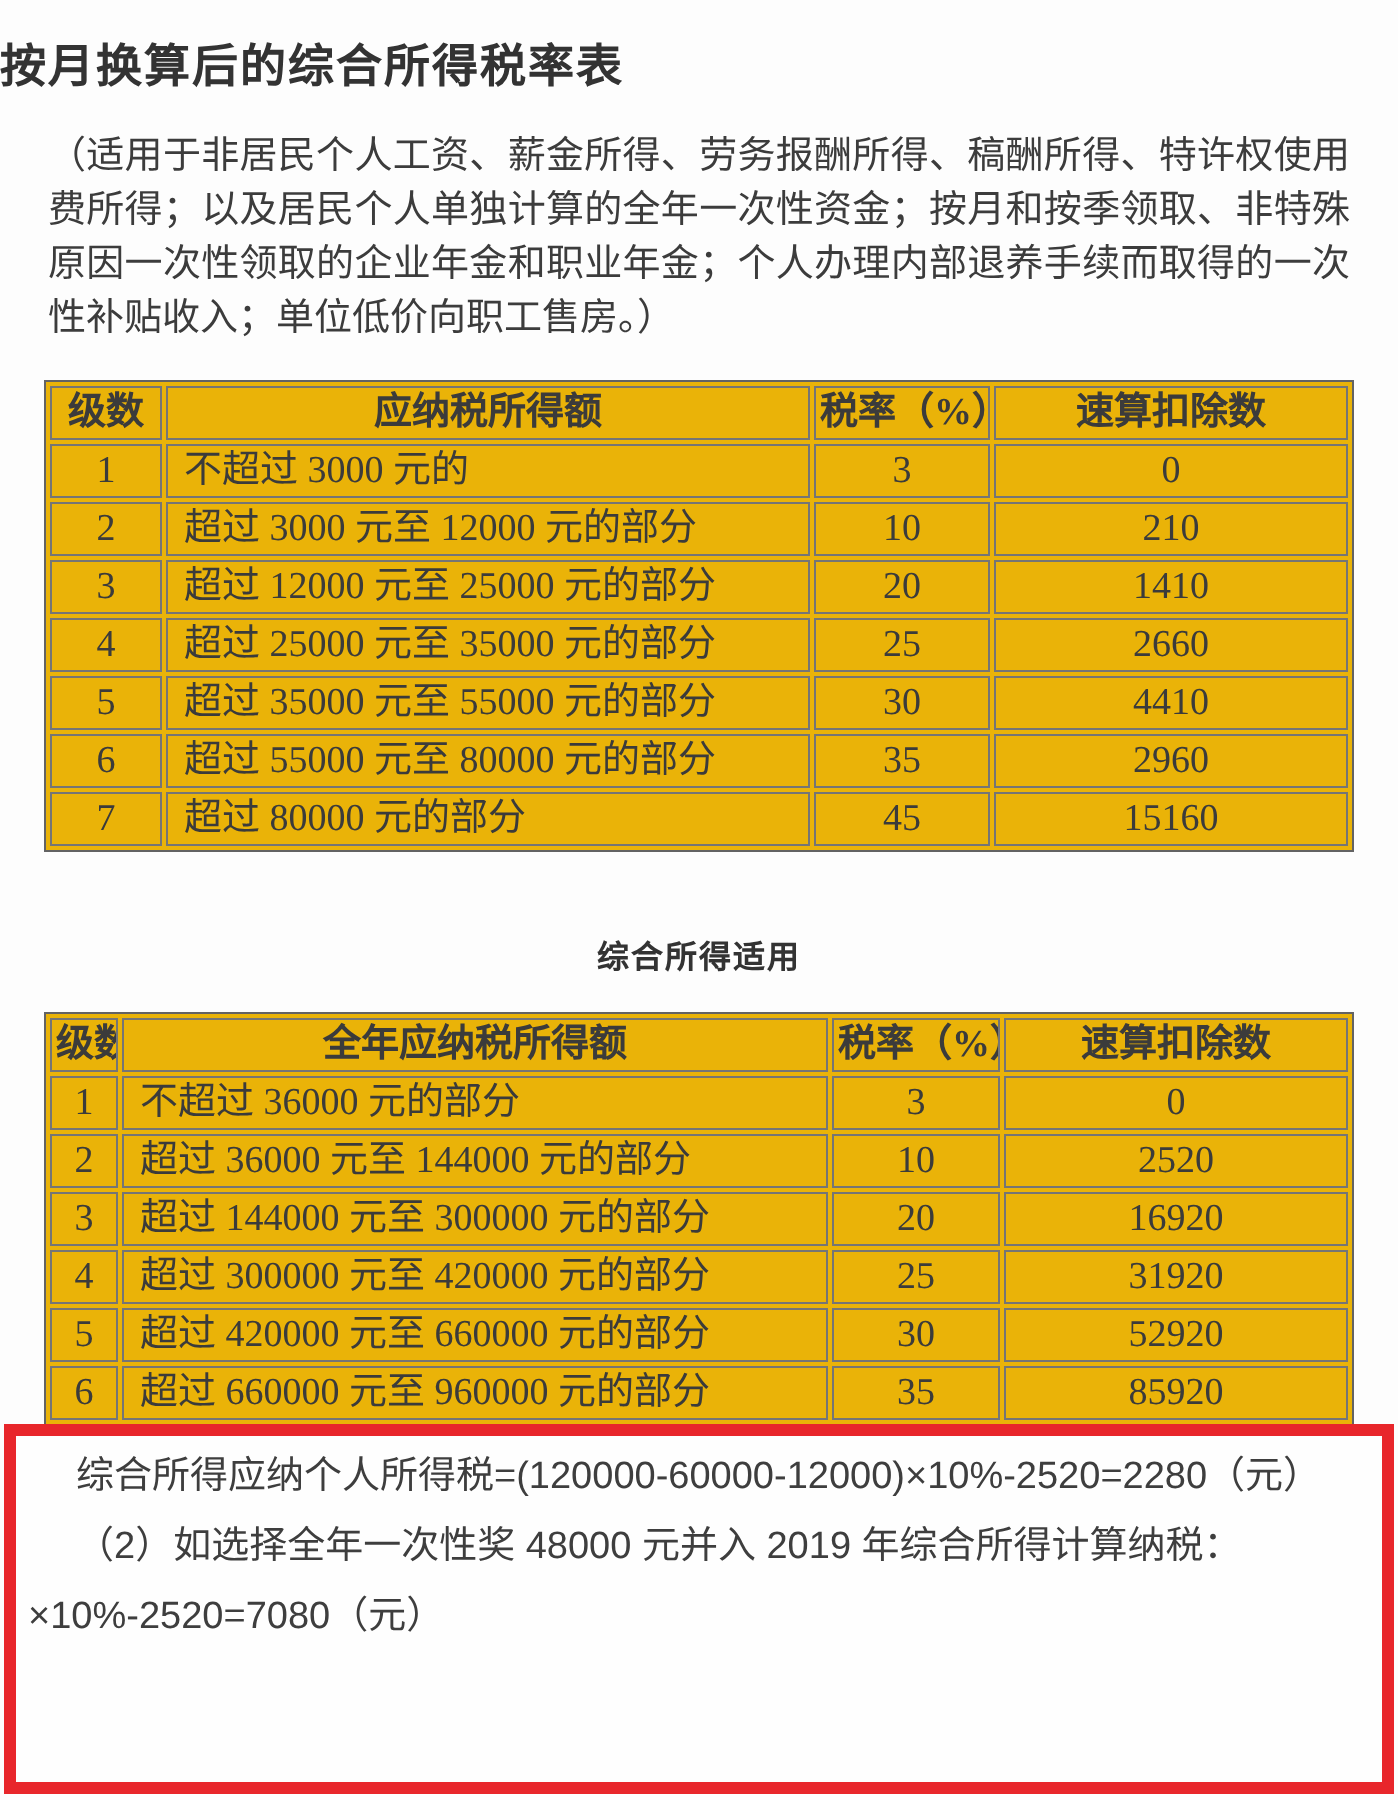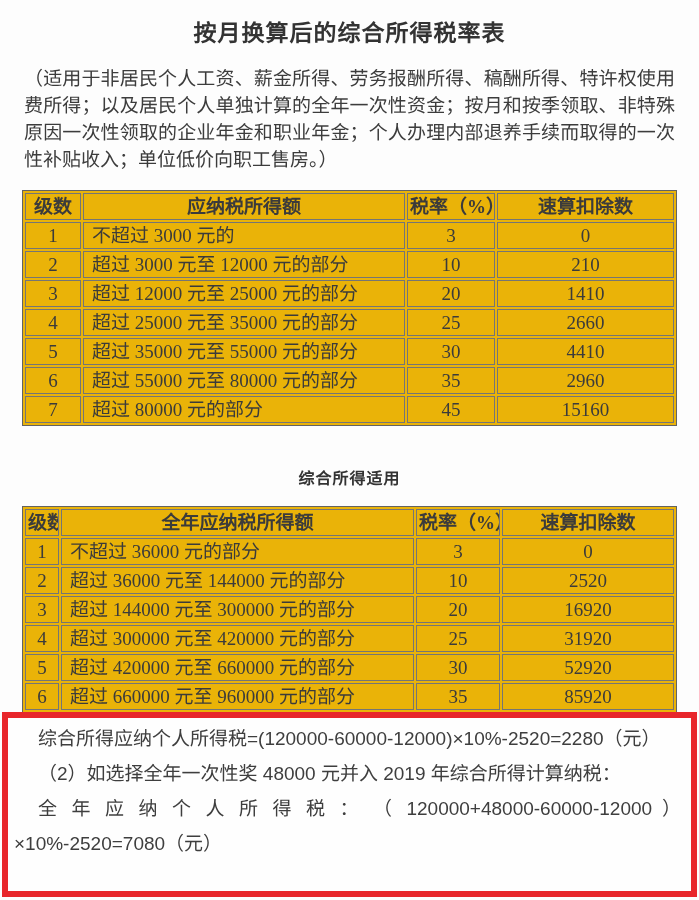--- a/index.html
+++ b/index.html
@@ -11,21 +11,20 @@
     width: 699px;
     height: 900px;
     overflow: hidden;
     font-family: "Liberation Serif", "DejaVu Serif", serif;
     color: #3b3b3b;
     position: relative;
   }
   .doc-title {
     margin: 0;
     padding-top: 14px;
-    text-align: center;
     font-size: 23px;
     font-weight: bold;
     letter-spacing: 1px;
     color: #333333;
   }
   .intro {
     margin: 17px 24px 0 24px;
     font-size: 19px;
     line-height: 27px;
     text-align: justify;
@@ -225,15 +224,14 @@
         <td class="col-desc">超过 960000 元的部分</td>
         <td>45</td>
         <td>181920</td>
       </tr>
     </tbody>
   </table>
 
 <div class="note-box" style="border-color: rgb(232, 38, 43);">
     <p class="indent">综合所得应纳个人所得税=(120000-60000-12000)×10%-2520=2280（元）</p>
     <p class="indent">（2）如选择全年一次性奖 48000 元并入 2019 年综合所得计算纳税：</p>
-    <p class="indent stretch">全 年 应 纳 个 人 所 得 税 ： （ 120000+48000-60000-12000 ）</p>
     <p>×10%-2520=7080（元）</p>
   </div>
 
 </body></html>

